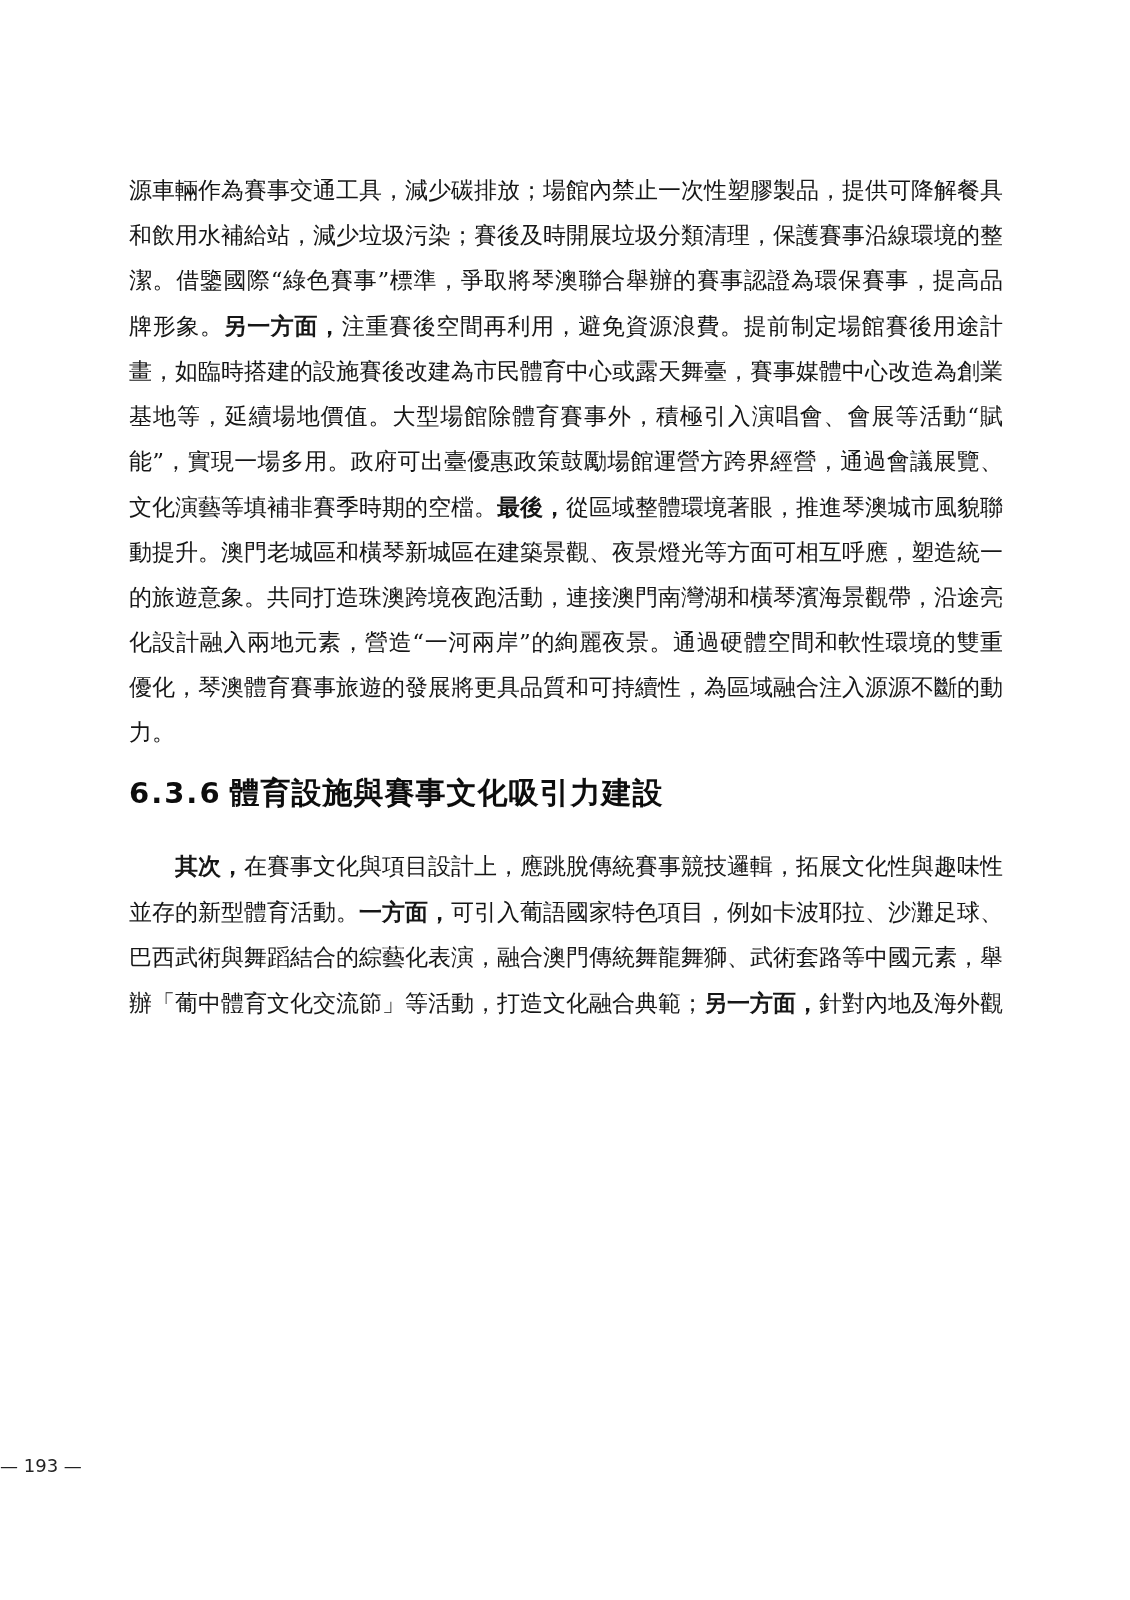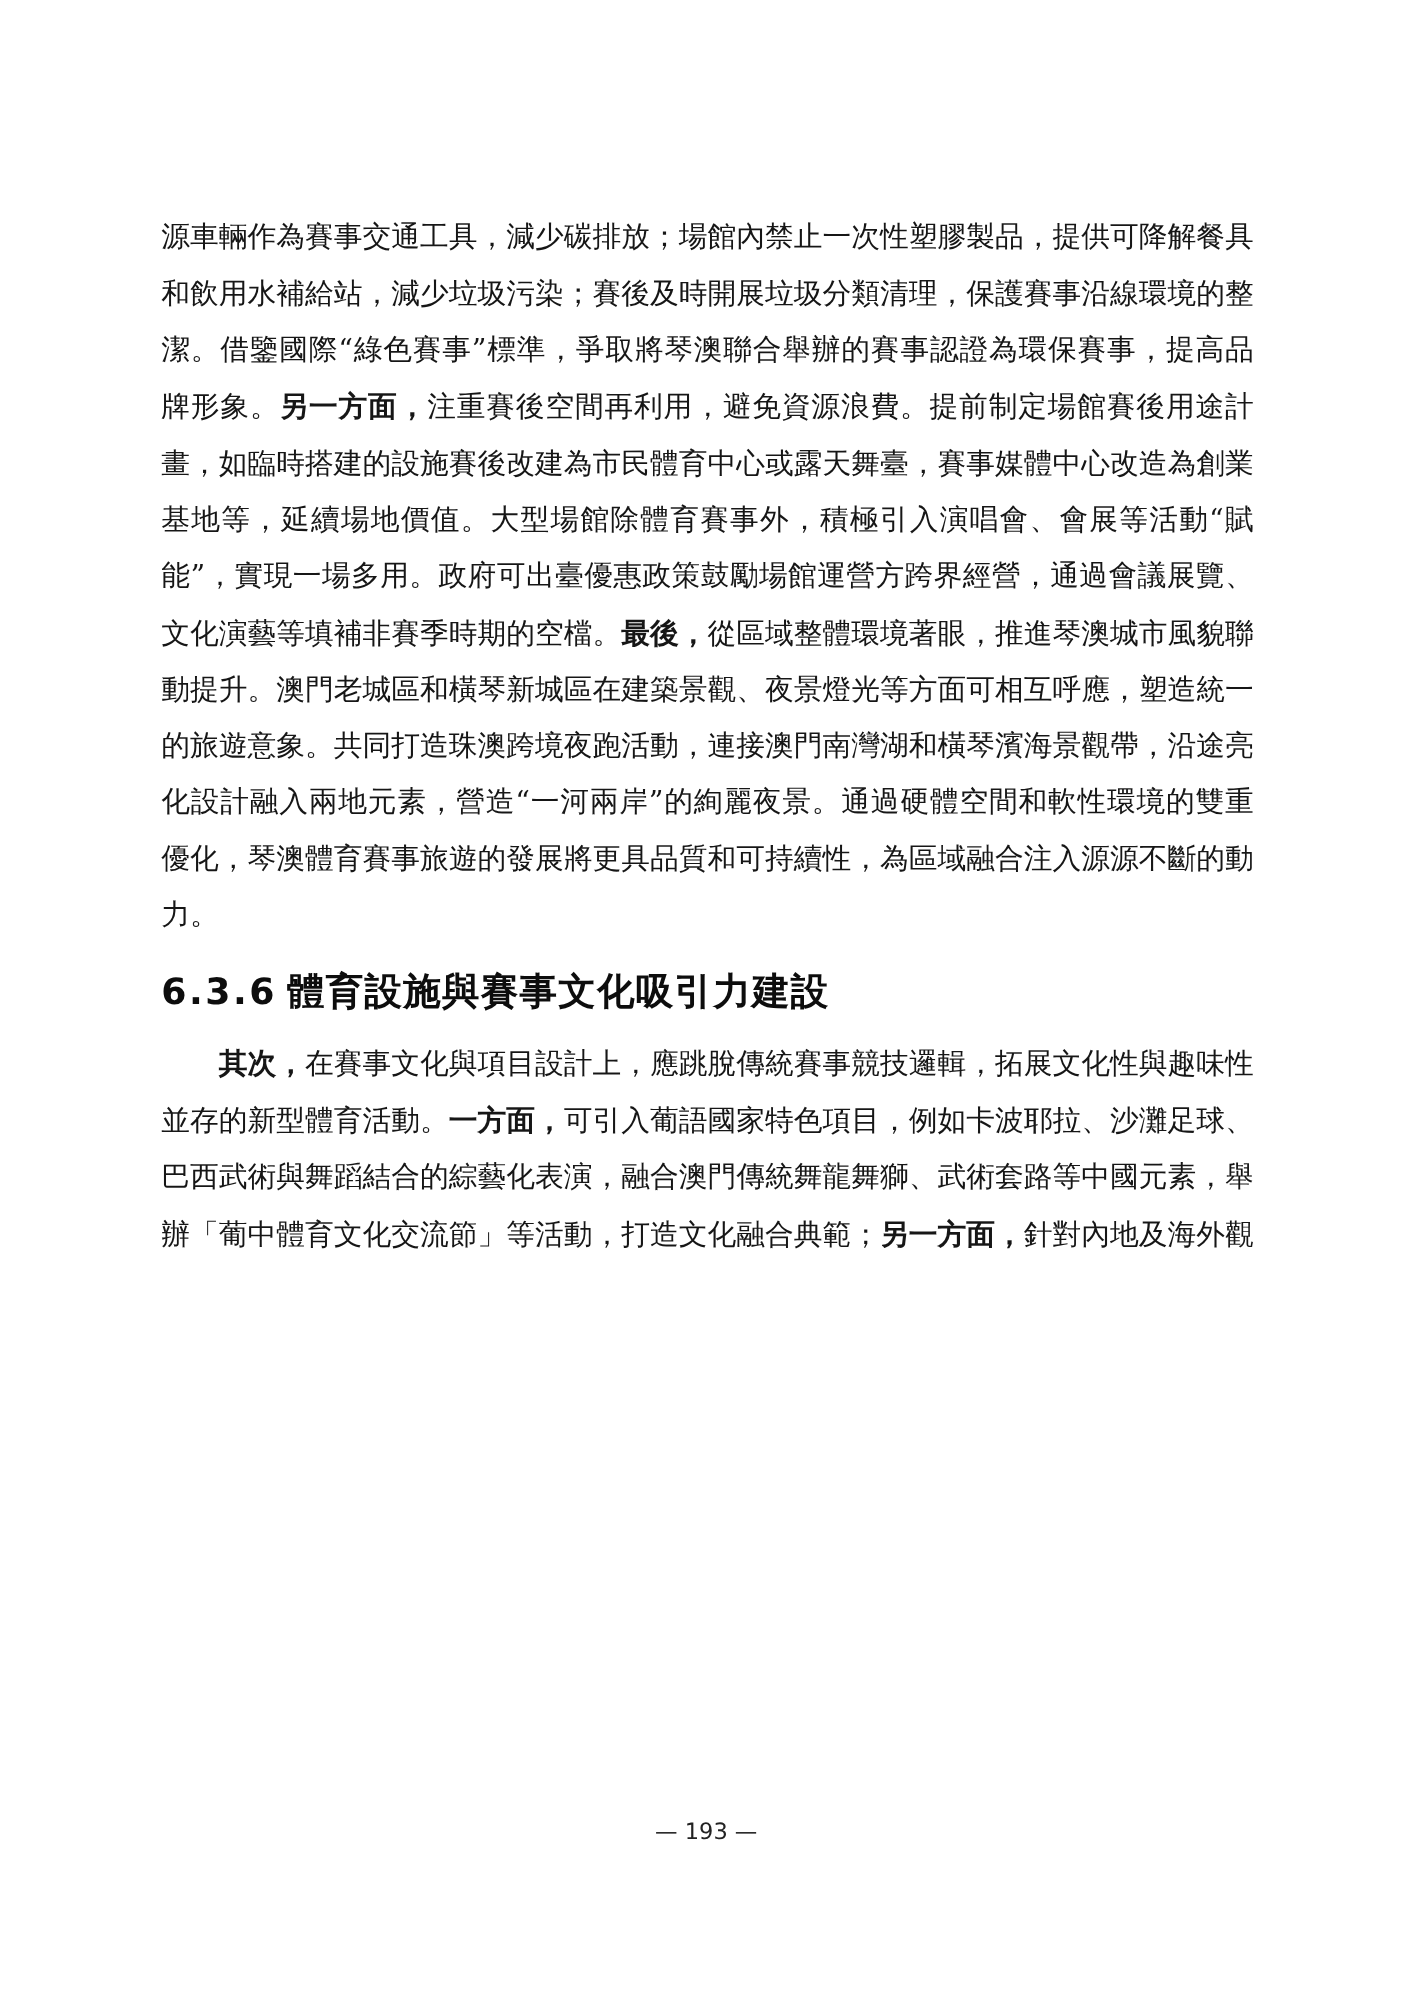--- a/index.html
+++ b/index.html
@@ -33,39 +33,38 @@
     color: #161616;
   }
   p.body-para.indent {
     text-indent: 46px;
     margin-top: 6px;
   }
   p.body-para .b {
     font-weight: 700;
   }
   h2.section-heading {
-    margin: 14px 0 10px 0;
+    margin: 14px 0 26px 0;
     font-size: 30px;
     line-height: 48px;
     font-weight: 700;
     color: #0d0d0d;
     letter-spacing: 1px;
   }
   h2.section-heading .num {
     letter-spacing: 2px;
     margin-right: 8px;
     font-family: "DejaVu Sans", "Liberation Sans", sans-serif;
     font-size: 29px;
   }
   .footer {
     position: absolute;
     left: 0;
     top: 1455px;
     width: 100%;
-    text-align: center;
     font-size: 18px;
     font-family: "DejaVu Sans", "Liberation Sans", sans-serif;
     color: #222222;
   }
 </style>
 </head>
 <body>
 
 <div class="page">
   <div class="content">

